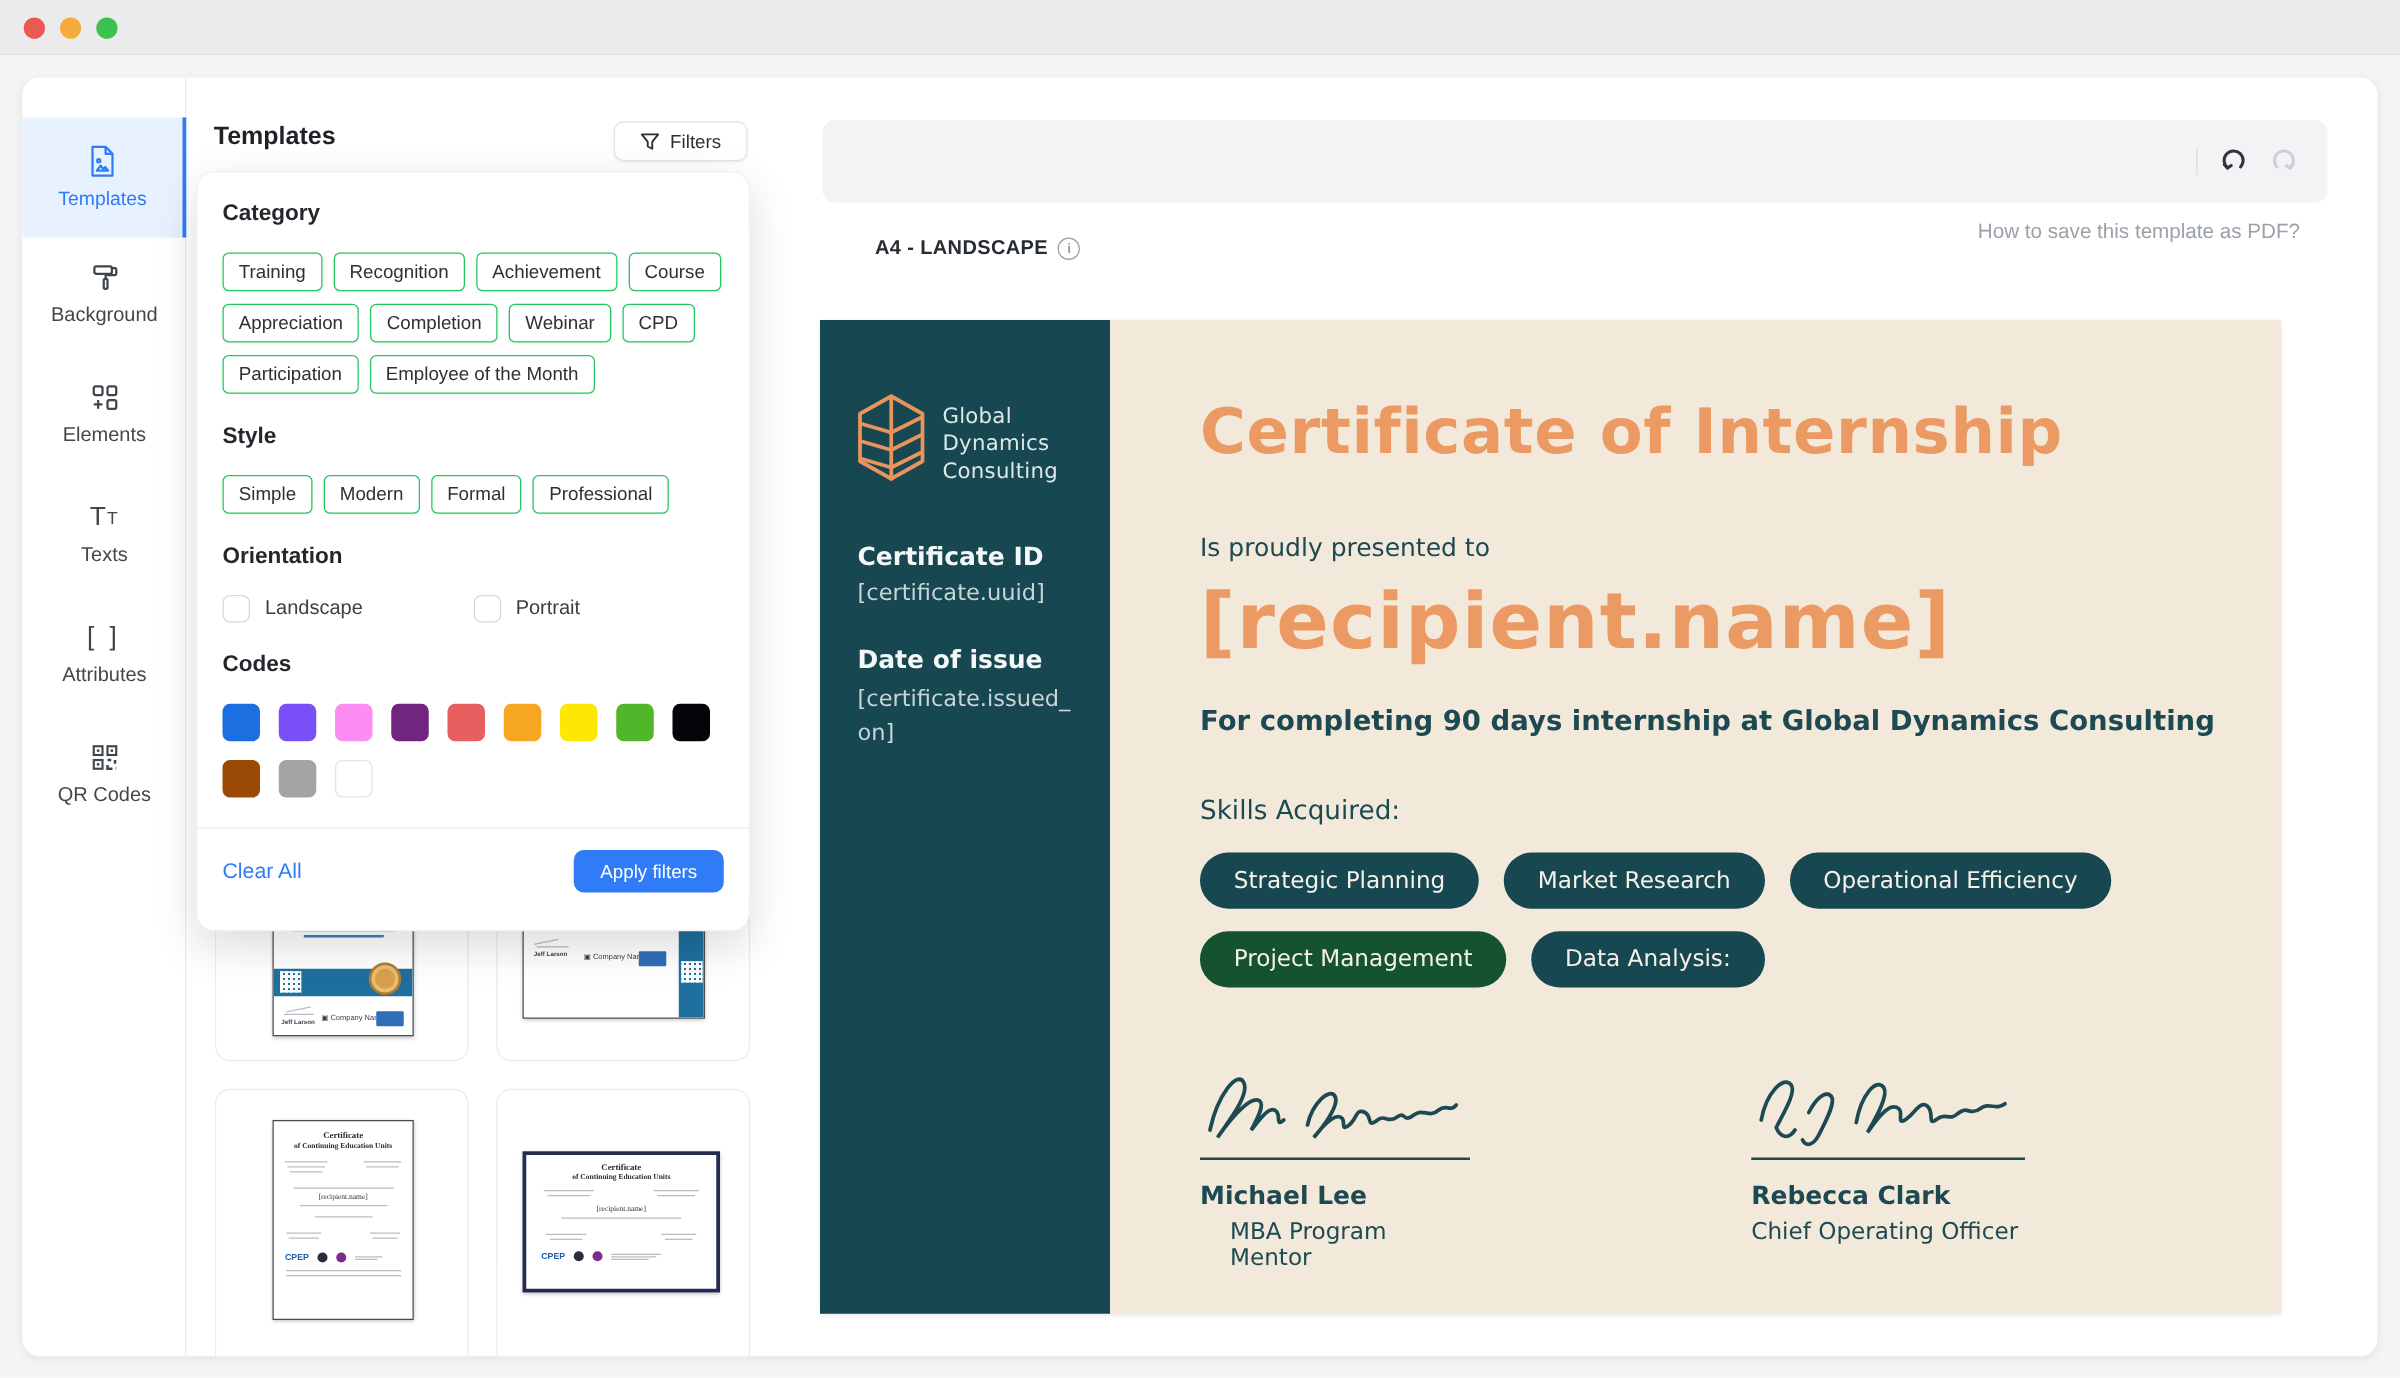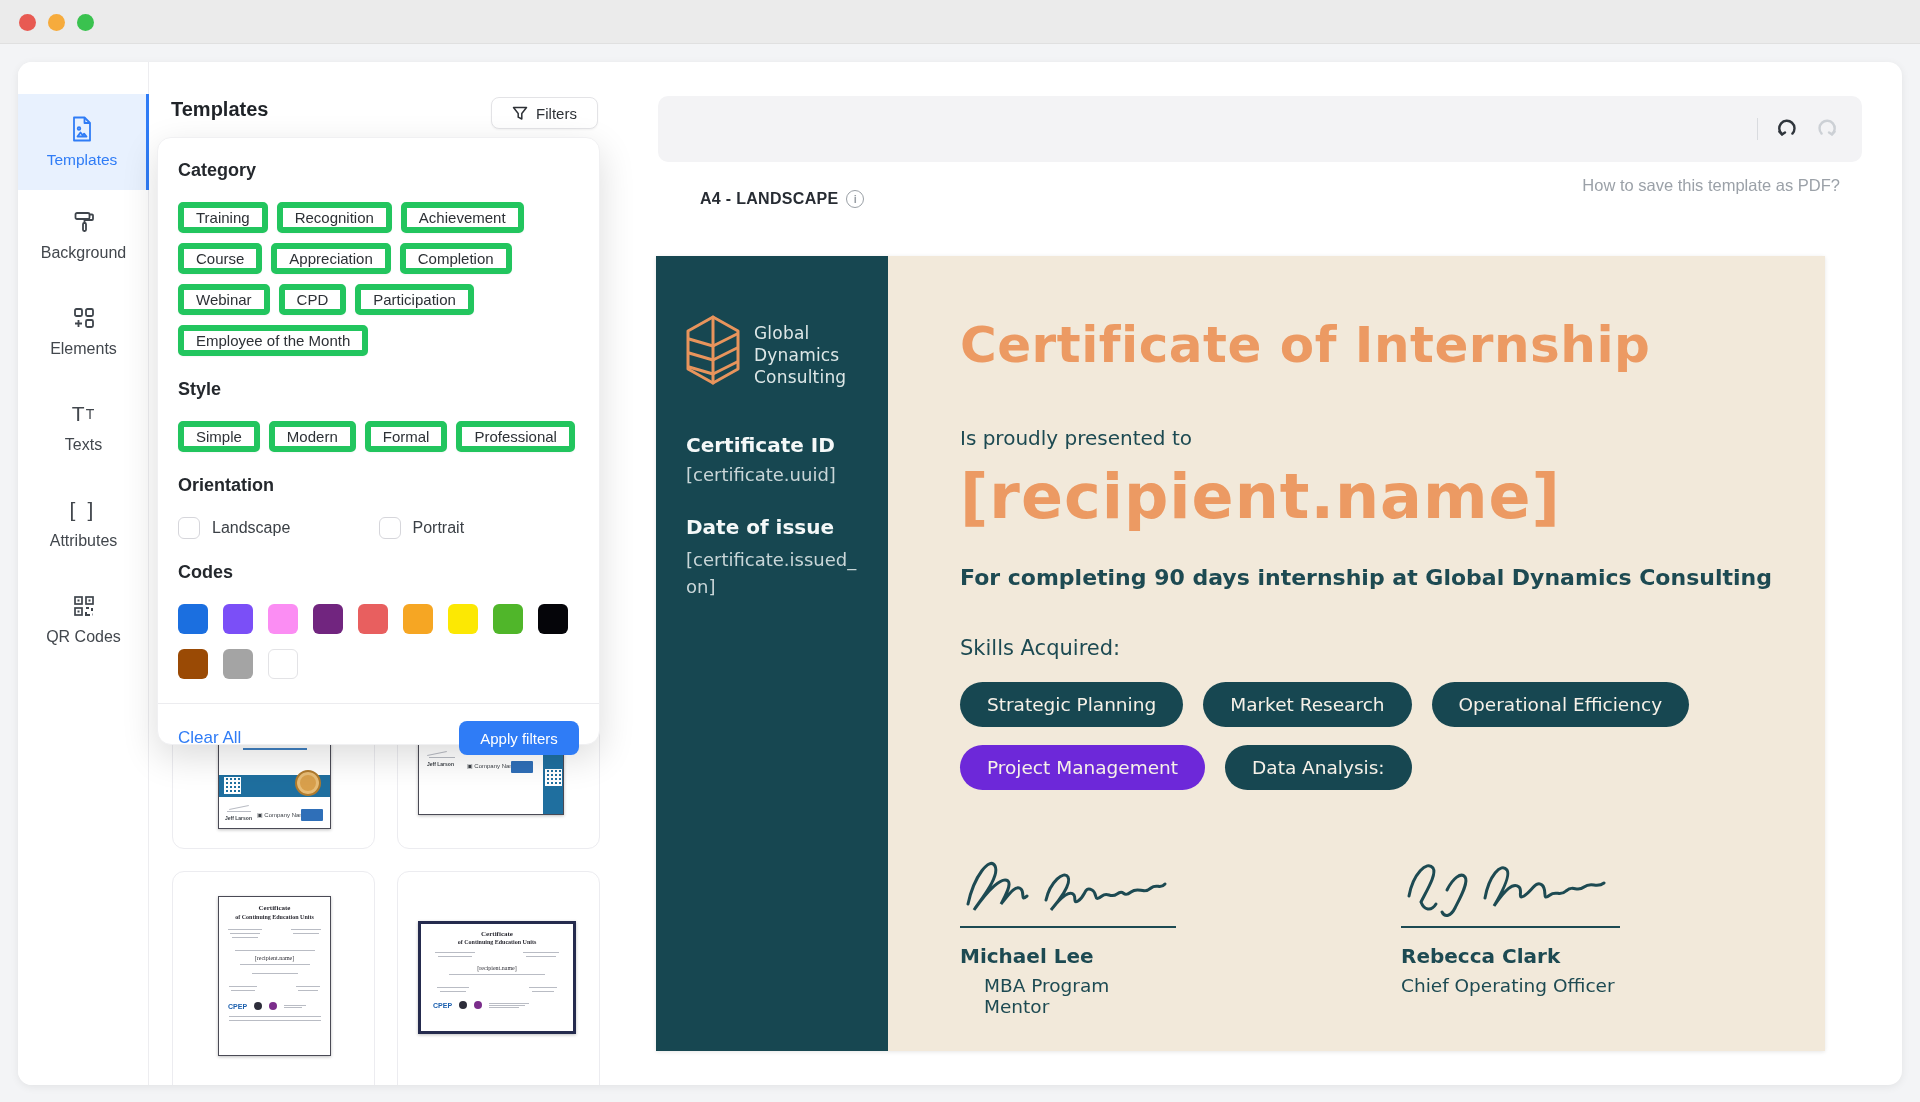--- a/index.html
+++ b/index.html
@@ -48,21 +48,21 @@
   .micro { font-size:6px; color:#3a3f45; line-height:1.2; }
   .micro.b { font-weight:700; }
   .serif-t { font-family:"Liberation Serif", serif; text-align:center; color:#2b2b33; }
   .cpep { color:#1b5fae; font-weight:700; font-size:7px; }
   .badge-dot { display:inline-block; width:8px; height:8px; border-radius:50%; }
 
   
   .popup { position:absolute; left:139px; top:75px; width:443px; height:608px; background:#fff; border:1px solid #f0f0f2; border-radius:14px; box-shadow:0 12px 36px rgba(0,0,0,.14); padding:22px 20px 0 20px; z-index:30; }
   .popup h3 { font-size:18px; font-weight:700; color:#24282d; }
   .chips { display:flex; flex-wrap:wrap; gap:10px 9px; width:412px; margin-top:21px; }
-  .chip { height:31px; display:inline-flex; align-items:center; padding:0 12px; border:6px solid #22c55e; border-radius:5px; background:#fff; box-shadow:0 1px 2px rgba(0,0,0,.04); font-size:15px; color:#2d3136; cursor:pointer; white-space:nowrap; }
+  .chip { height:31px; display:inline-flex; align-items:center; padding:0 12px; border:1px solid #22c55e; border-radius:5px; background:#fff; box-shadow:0 1px 2px rgba(0,0,0,.04); font-size:15px; color:#2d3136; cursor:pointer; white-space:nowrap; }
   .sec { margin-top:23px; }
   .orient { display:flex; margin-top:21px; }
   .o-item { display:flex; align-items:center; gap:12px; font-size:16px; color:#3b4046; width:210px; cursor:pointer; }
   .cb { width:22px; height:22px; border:1.5px solid #d6d6db; border-radius:6px; background:#fff; }
   .swatches { display:grid; grid-template-columns:repeat(9,30px); gap:15px; margin-top:21px; }
   .sw { width:30px; height:30px; border-radius:6px; cursor:pointer; }
   .sw.light { border:1px solid #e3e3e6; }
   .pop-div { height:1px; background:#ececef; margin:24px -20px 0 -20px; }
   .pop-foot { display:flex; align-items:center; justify-content:space-between; height:68px; }
   .clear-link { font-size:17px; font-weight:500; cursor:pointer; }
@@ -412,21 +412,21 @@
         <div class="cert-right">
           <h1 class="cert-title" style="color: rgb(236, 154, 99);">Certificate of Internship</h1>
           <p class="presented" style="color: rgb(29, 74, 82);">Is proudly presented to</p>
           <h2 class="recipient" style="color: rgb(236, 154, 99);">[recipient.name]</h2>
           <p class="cert-sub" style="color: rgb(29, 74, 82);">For completing 90 days internship at Global Dynamics Consulting</p>
           <p class="skills-label" style="color: rgb(29, 74, 82);">Skills Acquired:</p>
           <div class="pills">
             <span class="pill" style="background: rgb(23, 71, 81);">Strategic Planning</span>
             <span class="pill" style="background: rgb(23, 71, 81);">Market Research</span>
             <span class="pill" style="background: rgb(23, 71, 81);">Operational Efficiency</span>
-            <span class="pill" style="background: #6d28d9;">Project Management</span>
+            <span class="pill" style="background: #14532d;">Project Management</span>
             <span class="pill" style="background: rgb(23, 71, 81);">Data Analysis:</span>
           </div>
 
           <div class="sig-row">
             <div class="sig-block">
               <span>
                 <svg width="210" height="80" viewBox="0 0 210 80" fill="none" stroke="#1d4a52" stroke-width="3" stroke-linecap="round">
                   <path d="M8 58 C 14 30 30 10 35 20 C 40 30 22 52 14 64 C 28 44 42 30 48 35 C 52 39 44 52 41 58 C 49 48 56 38 61 43 C 65 47 60 56 67 50"></path>
                   <path d="M86 54 C 90 36 104 24 108 31 C 112 38 98 56 91 64 C 102 50 110 44 114 49 C 116 52 113 58 118 55 C 126 50 124 40 132 44 C 138 47 133 57 142 50 C 148 45 150 53 157 48 C 165 42 162 53 171 46 C 179 40 183 49 191 42 C 197 37 200 44 205 38"></path>
                 </svg>

